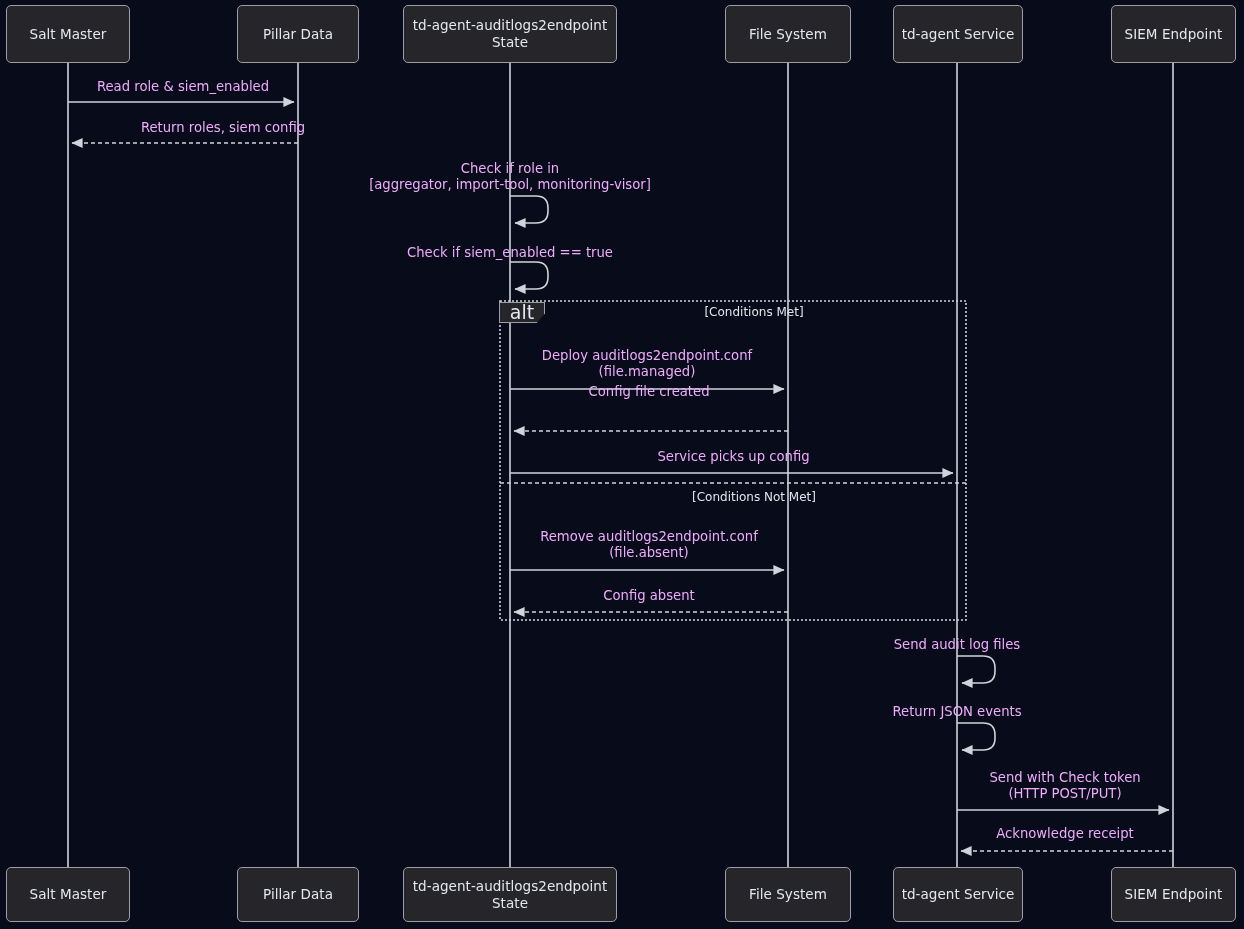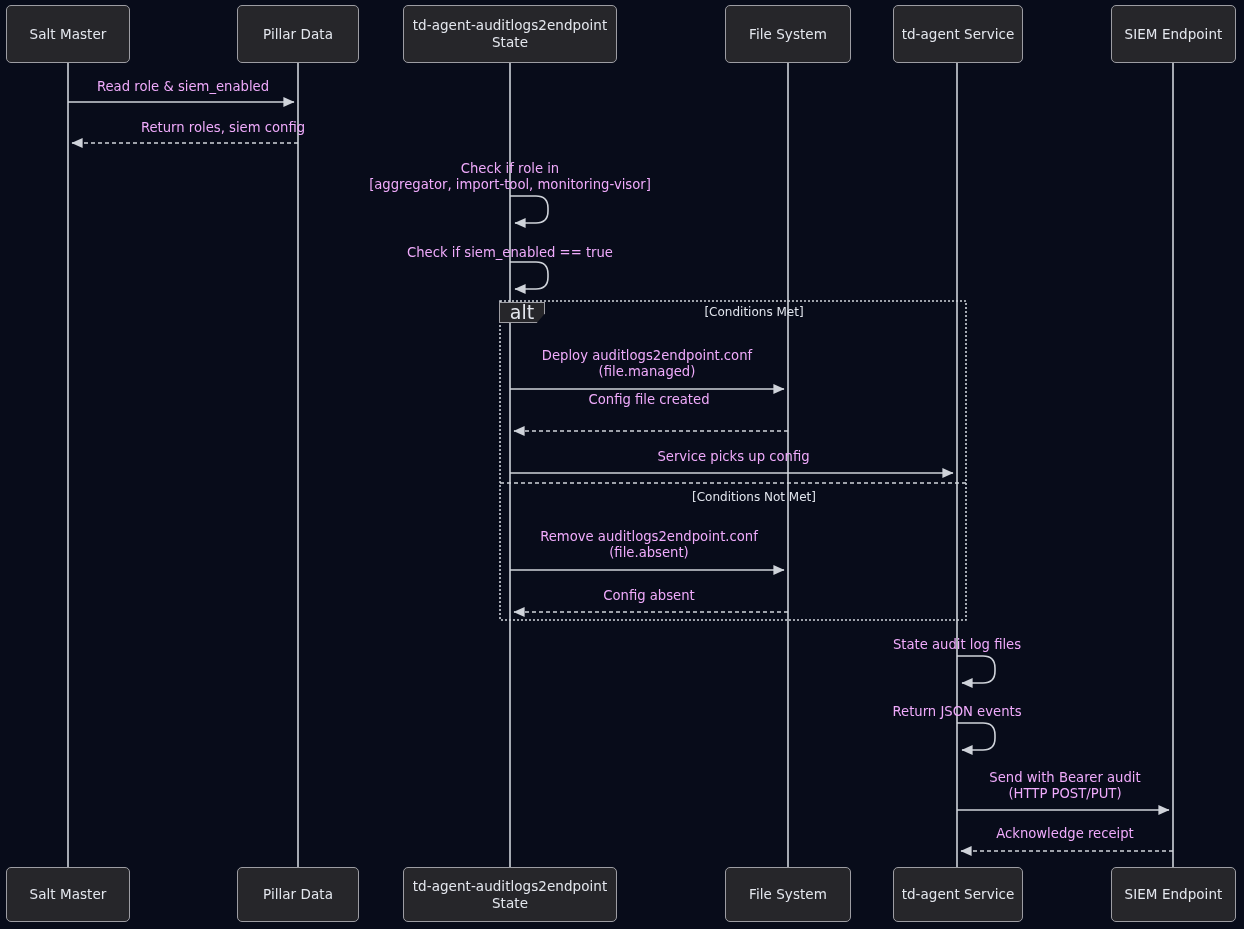--- a/index.html
+++ b/index.html
@@ -165,28 +165,28 @@
       </div>
     </div>
   <div id="labels">
       <div class="msg-label" style="left: 183px; top: 79px;">Read role &amp; siem_enabled</div>
       <div class="msg-label" style="left: 183px; top: 120px; margin-left: 40px;">Return roles, siem config</div>
       <div class="msg-label" style="left: 510px; top: 161px;">Check if role in
 [aggregator, import-tool, monitoring-visor]</div>
       <div class="msg-label" style="left: 510px; top: 245px;">Check if siem_enabled == true</div>
       <div class="msg-label" style="left: 647px; top: 348px;">Deploy auditlogs2endpoint.conf
 (file.managed)</div>
-      <div class="msg-label" style="left: 649px; top: 392px;">Config file created</div>
+      <div class="msg-label" style="left: 649px; top: 384px;">Config file created</div>
       <div class="msg-label" style="left: 733.5px; top: 449px;">Service picks up config</div>
       <div class="msg-label" style="left: 649px; top: 529px;">Remove auditlogs2endpoint.conf
 (file.absent)</div>
       <div class="msg-label" style="left: 649px; top: 588px;">Config absent</div>
-      <div class="msg-label" style="left: 957px; top: 637px;">State audit log files</div>
+      <div class="msg-label" style="left: 957px; top: 637px;">Send audit log files</div>
       <div class="msg-label" style="left: 957px; top: 704px;">Return JSON events</div>
-      <div class="msg-label" style="left: 1065px; top: 770px;">Send with Bearer audit
+      <div class="msg-label" style="left: 1065px; top: 770px;">Send with Check token
 (HTTP POST/PUT)</div>
       <div class="msg-label" style="left: 1065px; top: 826px;">Acknowledge receipt</div>
     </div>
   <div id="fragment-overlays">
       <div class="alt-cond" style="left: 754px; top: 305px;">[Conditions Met]</div>
       <div class="alt-cond" style="left: 754px; top: 490px; text-align: right;">[Conditions Not Met]</div>
       <div class="alt-tab" style="left: 499px; top: 302px; width: 46px; height: 21px;"><span>alt</span></div>
     </div>
 
 </div>

